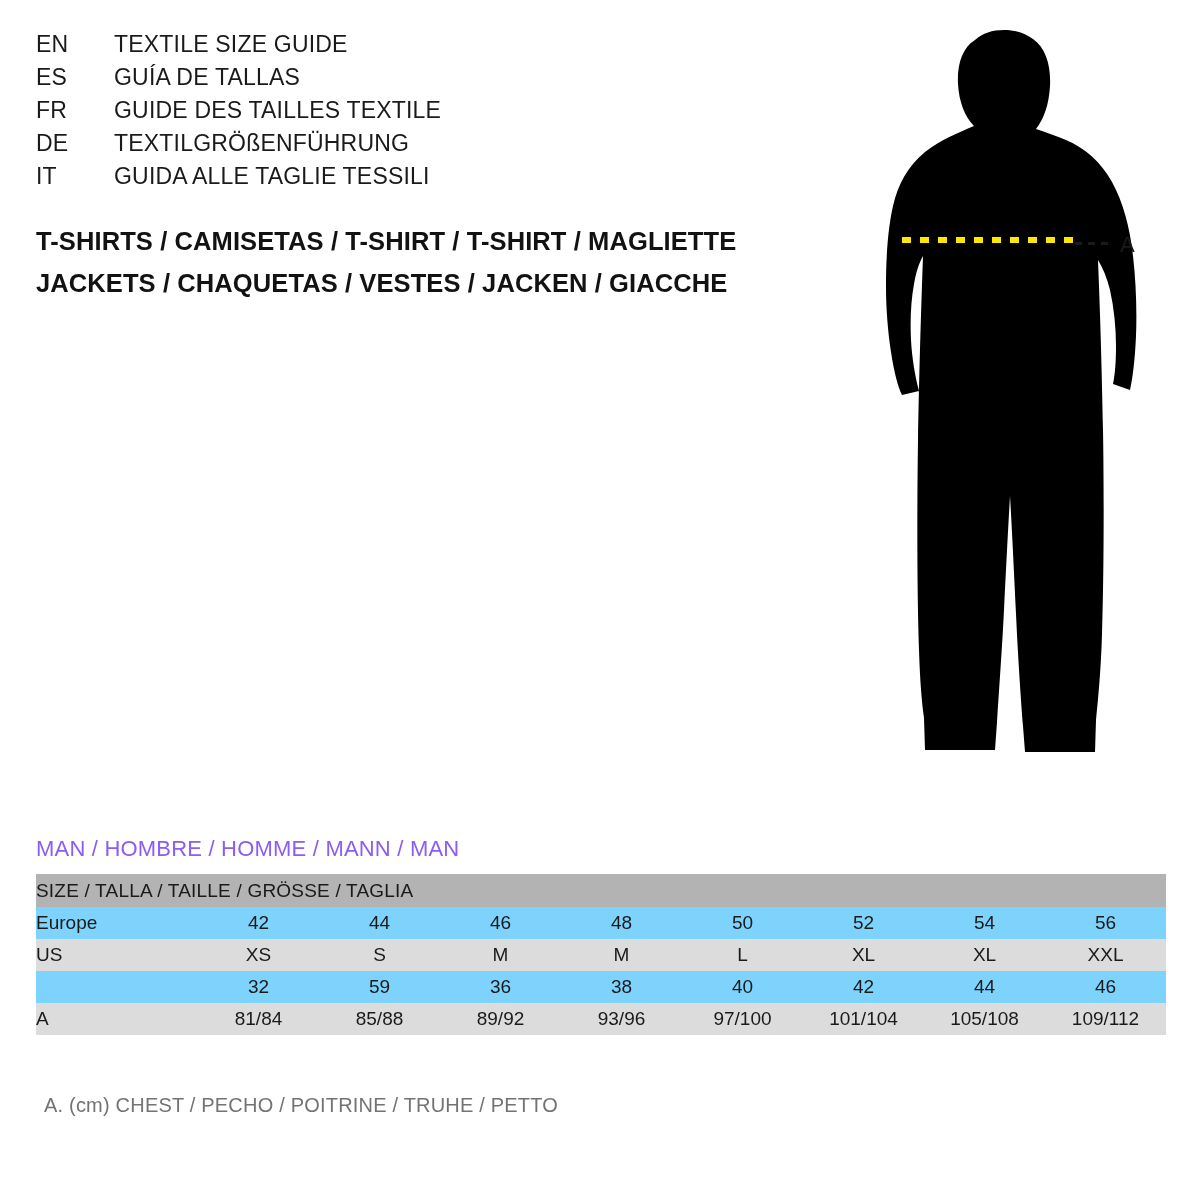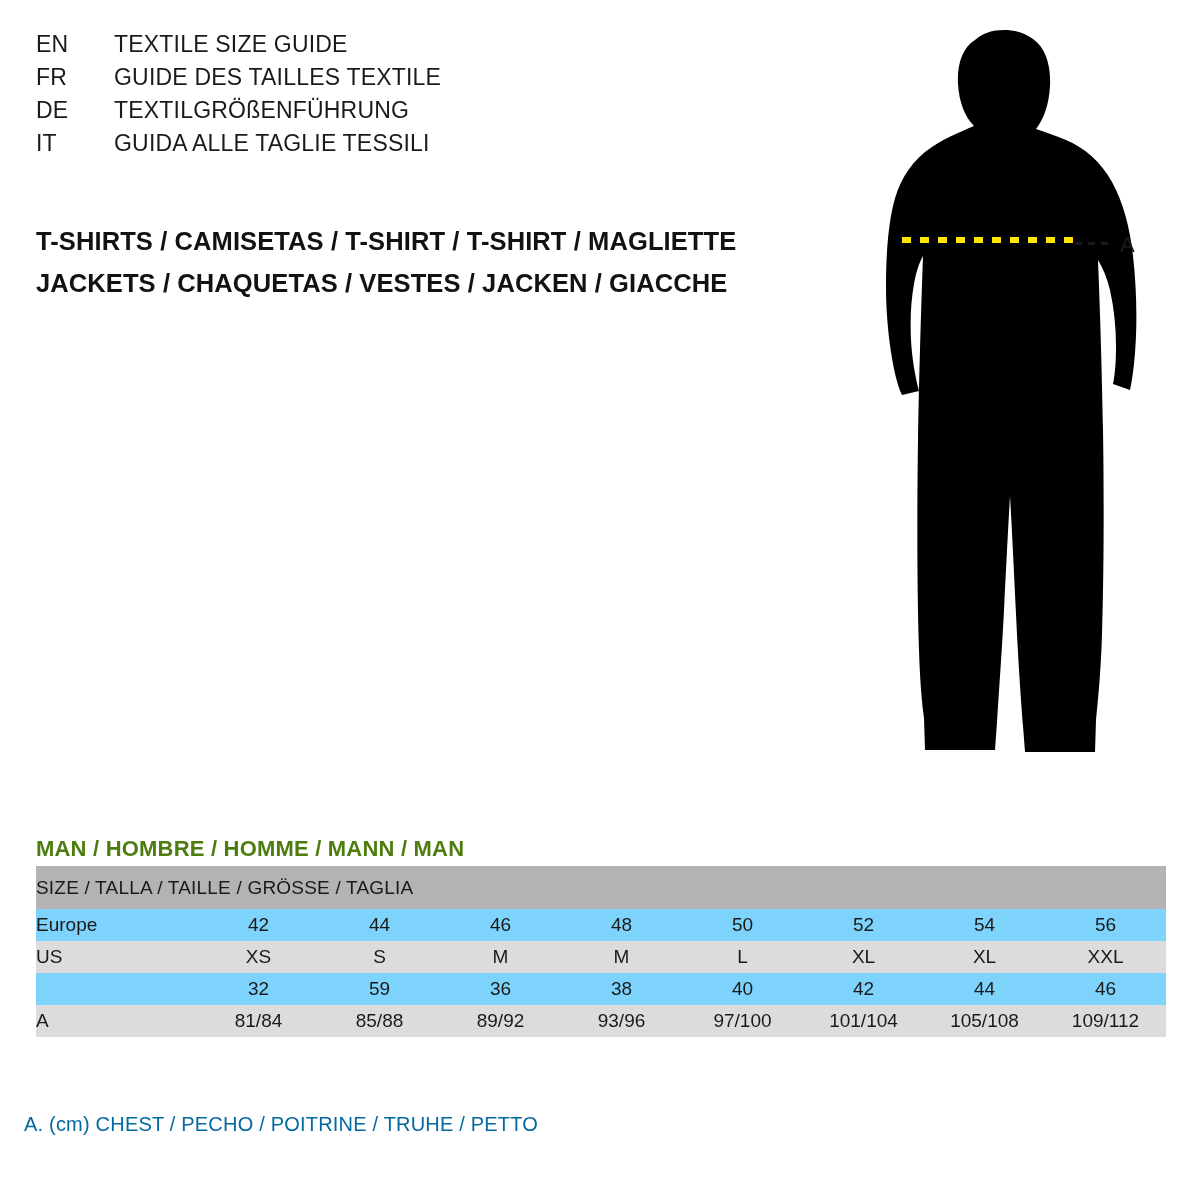--- a/index.html
+++ b/index.html
@@ -86,40 +86,40 @@
 
   
   .table-section {
     position: absolute;
     left: 36px;
     top: 836px;
     width: 1130px;
   }
   .gender-title {
     font-size: 22px;
-    font-weight: bold;
-    letter-spacing: 0.2px;
-    margin-bottom: 4px;
-    color: #4d7c0f;
+    font-weight: normal;
+    letter-spacing: 0.2px;
+    margin-bottom: 12px;
+    color: #8b5cf6;
   }
   table.size-table {
     border-collapse: collapse;
     width: 1130px;
     font-size: 19px;
   }
   table.size-table td, table.size-table th {
     padding: 0;
     height: 32px;
     vertical-align: middle;
     font-weight: normal;
     color: #1a1a1a;
   }
   .row-head {
     background: #b3b3b3;
-    height: 43px;
+    height: 33px;
     padding-left: 44px;
   }
   .row-head td {
     font-size: 19px;
     text-align: left;
     padding-left: 8px;
     letter-spacing: 0.2px;
   }
   .row-light { background: #7dd3fc; }
   .row-mid   { background: #dcdcdc; }
@@ -127,35 +127,38 @@
     text-align: left;
     padding-left: 8px;
     width: 162px;
   }
   .val-cell {
     text-align: center;
     width: 121px;
   }
   .footnote {
     position: absolute;
-    left: 24px;
+    left: 44px;
     top: 1094px;
     font-size: 20px;
     letter-spacing: 0.2px;
-    color: #0369a1;
-    margin-top: 19px;
+    color: #737373;
   }
 </style>
 </head>
 <body>
 
 <div class="lang-block">
   <div class="lang-row">
     <span class="lang-code">EN</span>
     <span class="lang-text">TEXTILE SIZE GUIDE</span>
+  </div>
+  <div class="lang-row">
+    <span class="lang-code">ES</span>
+    <span class="lang-text">GUÍA DE TALLAS</span>
   </div>
   <div class="lang-row">
     <span class="lang-code">FR</span>
     <span class="lang-text">GUIDE DES TAILLES TEXTILE</span>
   </div>
   <div class="lang-row">
     <span class="lang-code">DE</span>
     <span class="lang-text">TEXTILGRÖßENFÜHRUNG</span>
   </div>
   <div class="lang-row">

